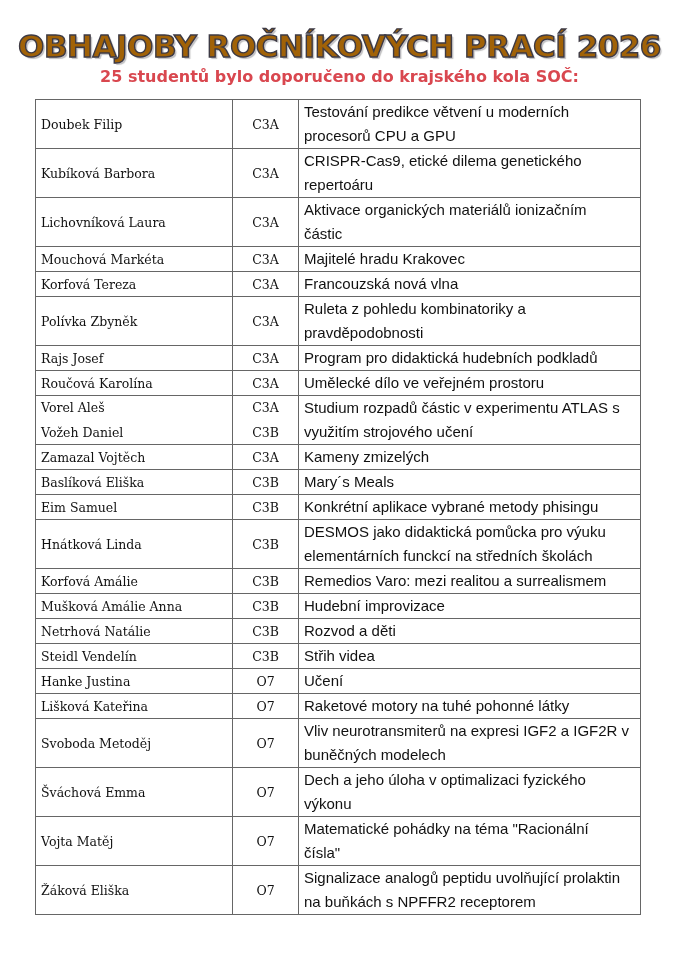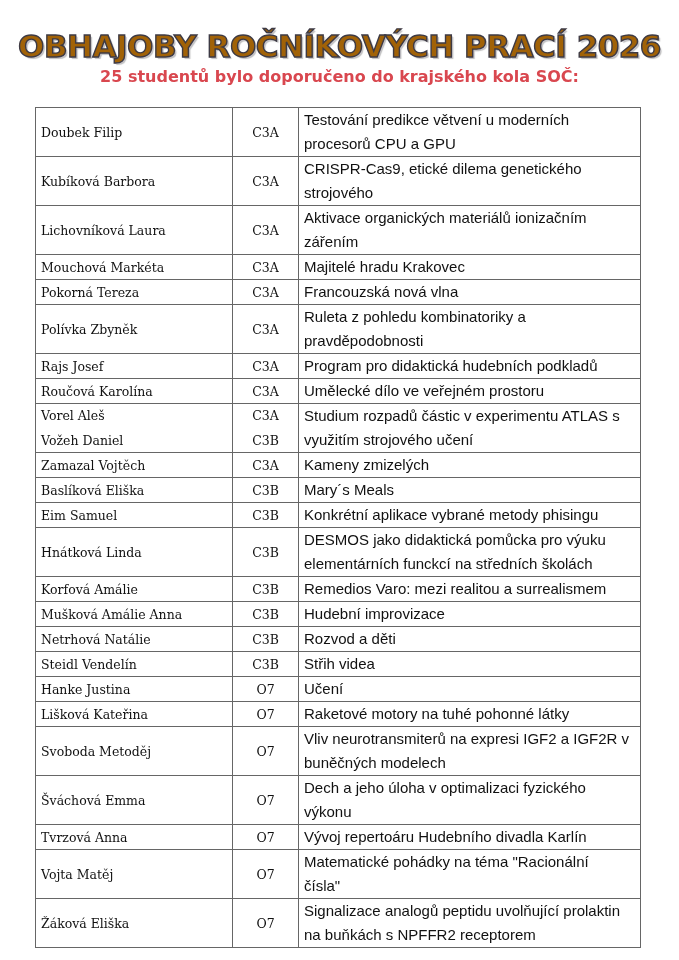--- a/index.html
+++ b/index.html
@@ -12,21 +12,21 @@
     -webkit-text-stroke: 1.4px #3d3a44;
     text-shadow: 1px 1px 0 #c9c6cf, 2px 2px 1px rgba(0,0,0,0.25);
     line-height: 40px;
   }
   .subtitle {
     position: absolute; left: 0; top: 66px; width: 679px; text-align: center;
     font-family: "DejaVu Sans", sans-serif; font-weight: bold; font-size: 16px;
     color: #d9474f; line-height: 22px;
   }
   table.list {
-    position: absolute; left: 35px; top: 107px; width: 606px;
+    position: absolute; left: 35px; top: 99px; width: 606px;
     border-collapse: collapse;
     border: 1.5px solid #555;
   }
   table.list td {
     border: 1px solid #666;
     padding: 0 5px;
     vertical-align: middle;
     color: #111;
   }
   td.name {
@@ -56,34 +56,34 @@
 <table class="list">
   <tbody>
     <tr class="r2">
       <td class="name">Doubek Filip</td>
       <td class="cls">C3A</td>
       <td class="topic"><span>Testování predikce větvení u moderních</span><br><span>procesorů CPU a GPU</span></td>
     </tr>
     <tr class="r2">
       <td class="name">Kubíková Barbora</td>
       <td class="cls">C3A</td>
-      <td class="topic"><span>CRISPR-Cas9, etické dilema genetického</span><br><span>strojového</span></td>
+      <td class="topic"><span>CRISPR-Cas9, etické dilema genetického</span><br><span>repertoáru</span></td>
     </tr>
     <tr class="r2">
       <td class="name">Lichovníková Laura</td>
       <td class="cls">C3A</td>
-      <td class="topic"><span>Aktivace organických materiálů ionizačním</span><br><span>zářením</span></td>
+      <td class="topic"><span>Aktivace organických materiálů ionizačním</span><br><span>částic</span></td>
     </tr>
     <tr class="r1">
       <td class="name">Mouchová Markéta</td>
       <td class="cls">C3A</td>
       <td class="topic">Majitelé hradu Krakovec</td>
     </tr>
     <tr class="r1">
-      <td class="name">Pokorná Tereza</td>
+      <td class="name">Korfová Tereza</td>
       <td class="cls">C3A</td>
       <td class="topic">Francouzská nová vlna</td>
     </tr>
     <tr class="r2">
       <td class="name">Polívka Zbyněk</td>
       <td class="cls">C3A</td>
       <td class="topic"><span>Ruleta z pohledu kombinatoriky a</span><br><span>pravděpodobnosti</span></td>
     </tr>
     <tr class="r1">
       <td class="name">Rajs Josef</td>
@@ -163,25 +163,20 @@
     <tr class="r2">
       <td class="name">Svoboda Metoděj</td>
       <td class="cls">O7</td>
       <td class="topic"><span>Vliv neurotransmiterů na expresi IGF2 a IGF2R v</span><br><span>buněčných modelech</span></td>
     </tr>
     <tr class="r2">
       <td class="name">Šváchová Emma</td>
       <td class="cls">O7</td>
       <td class="topic"><span>Dech a jeho úloha v optimalizaci fyzického</span><br><span>výkonu</span></td>
     </tr>
-    <tr class="r1">
-      <td class="name">Tvrzová Anna</td>
-      <td class="cls">O7</td>
-      <td class="topic">Vývoj repertoáru Hudebního divadla Karlín</td>
-    </tr>
     <tr class="r2">
       <td class="name">Vojta Matěj</td>
       <td class="cls">O7</td>
       <td class="topic"><span>Matematické pohádky na téma "Racionální</span><br><span>čísla"</span></td>
     </tr>
     <tr class="r2">
       <td class="name">Žáková Eliška</td>
       <td class="cls">O7</td>
       <td class="topic"><span>Signalizace analogů peptidu uvolňující prolaktin</span><br><span>na buňkách s NPFFR2 receptorem</span></td>
     </tr>

